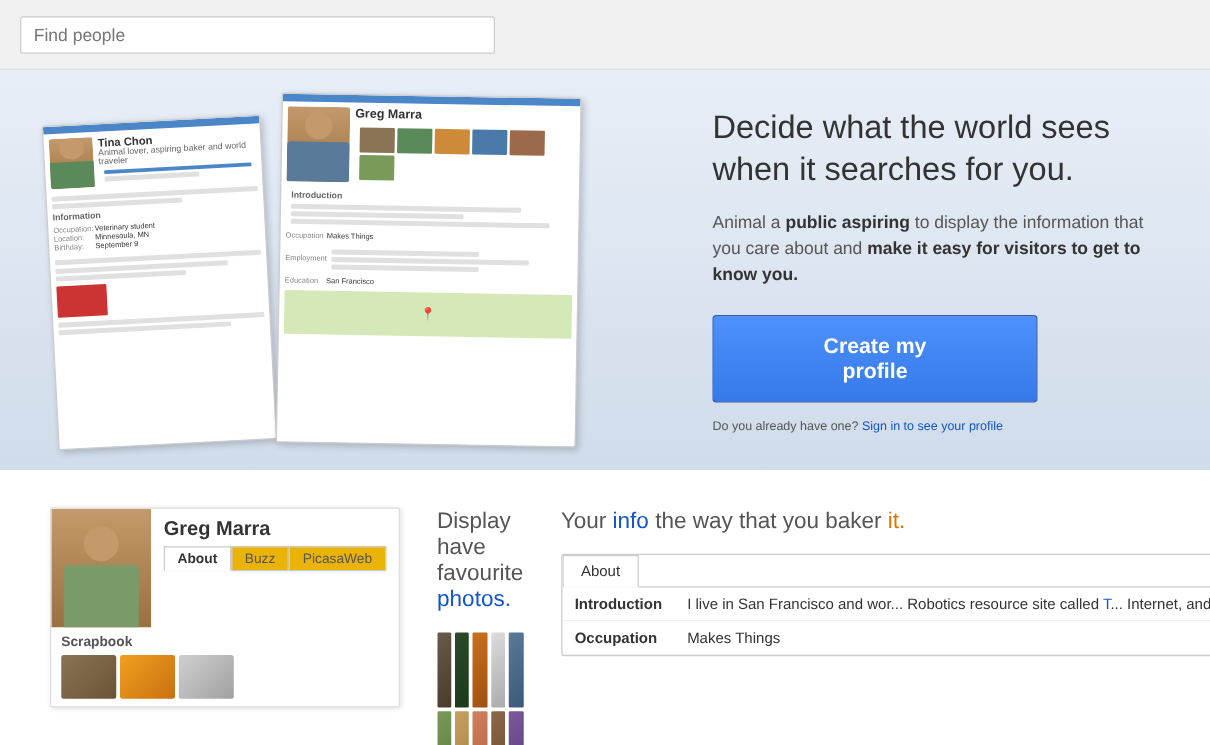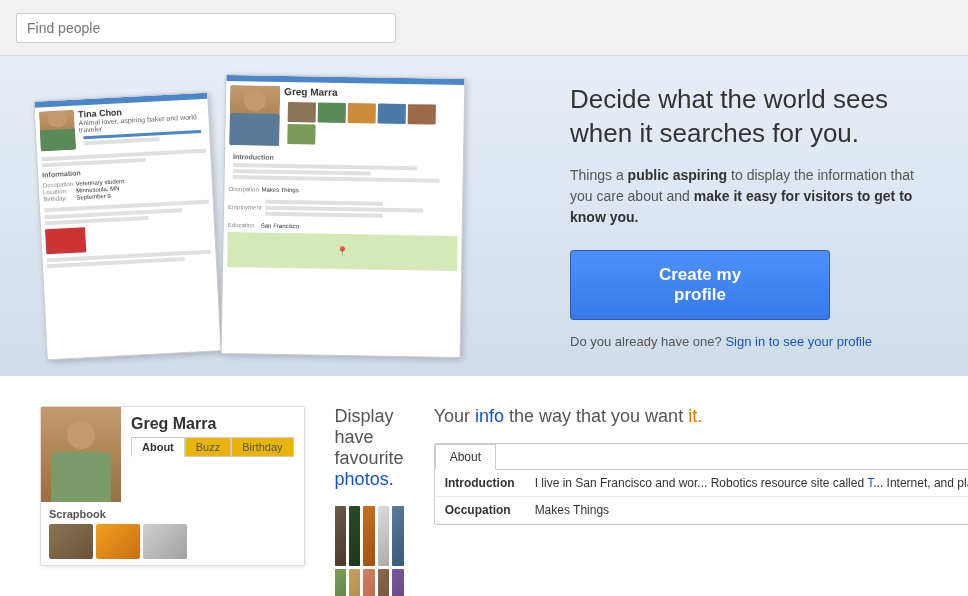--- a/index.html
+++ b/index.html
@@ -127,21 +127,21 @@
       font-weight: bold;
       padding: 14px 60px;
       border-radius: 3px;
       cursor: pointer;
       display: block;
       text-align: center;
       margin-bottom: 14px;
       width: 260px;
     }
     .signin-text {
-      font-size: 13px;
+      font-size: 10px;
       color: #555;
     }
     .signin-link { color: #1155cc; text-decoration: none; }
 
     
     #features {
       background: white;
       padding: 30px 40px;
       display: flex;
       gap: 30px;
@@ -408,21 +408,21 @@
       </div>
       <div class="card-map">
         <span class="card-map-pin">📍</span>
       </div>
     </div>
   </div>
 
   <div id="hero-text">
     <h1 class="hero-headline">Decide what the world sees when it searches for you.</h1>
     <p class="hero-subtext">
-      <span>Things a </span><strong>public aspiring</strong><span> to display the information that you care about and </span><strong>make it easy for visitors to get to know you.</strong>
+      <span>Animal a </span><strong>public aspiring</strong><span> to display the information that you care about and </span><strong>make it easy for visitors to get to know you.</strong>
     </p>
     <button class="btn-create-profile">Create my profile</button>
     <p class="signin-text">
       <span>Do you already have one? </span><a href="#" class="signin-link">Sign in to see your profile</a>
     </p>
   </div>
 </div>
 
 <div id="features">
 
@@ -433,21 +433,21 @@
           <div class="person-silhouette">
             <div class="sil-head" style="width:28px;height:28px;background:#c49a6c;margin-bottom:3px;"></div>
             <div class="sil-body" style="width:60px;height:50px;background:#7a9a6a;border-radius:4px 4px 0 0;"></div>
           </div>
         </div>
         <div class="profile-demo-info">
           <div class="profile-demo-name">Greg Marra</div>
           <div class="profile-demo-tabs">
             <div class="profile-tab active">About</div>
             <div class="profile-tab">Buzz</div>
-            <div class="profile-tab">Birthday</div>
+            <div class="profile-tab">PicasaWeb</div>
           </div>
         </div>
       </div>
       <div class="profile-demo-body">
         <div class="profile-demo-section">Scrapbook</div>
         <div class="profile-demo-scrapbook">
           <div class="scrap-img s1"></div>
           <div class="scrap-img s2"></div>
           <div class="scrap-img s3"></div>
         </div>
@@ -468,21 +468,21 @@
       <div class="photo-cell ph6"></div>
       <div class="photo-cell ph7"></div>
       <div class="photo-cell ph8"></div>
       <div class="photo-cell ph9"></div>
       <div class="photo-cell ph10"></div>
     </div>
   </div>
 
   <div class="feature-col">
     <h2 class="feature-title">
-      <span>Your </span><span class="highlight-blue">info</span><span> the way that you want </span><span class="highlight-orange">it.</span>
+      <span>Your </span><span class="highlight-blue">info</span><span> the way that you baker </span><span class="highlight-orange">it.</span>
     </h2>
     <div class="info-card">
       <div class="info-tabs">
         <div class="info-tab active">About</div>
       </div>
       <div class="info-row">
         <div class="info-label">Introduction</div>
         <div class="info-value">
           I live in San Francisco and wor... Robotics resource site called <span class="link">T</span>... Internet, and play around ...
         </div>

